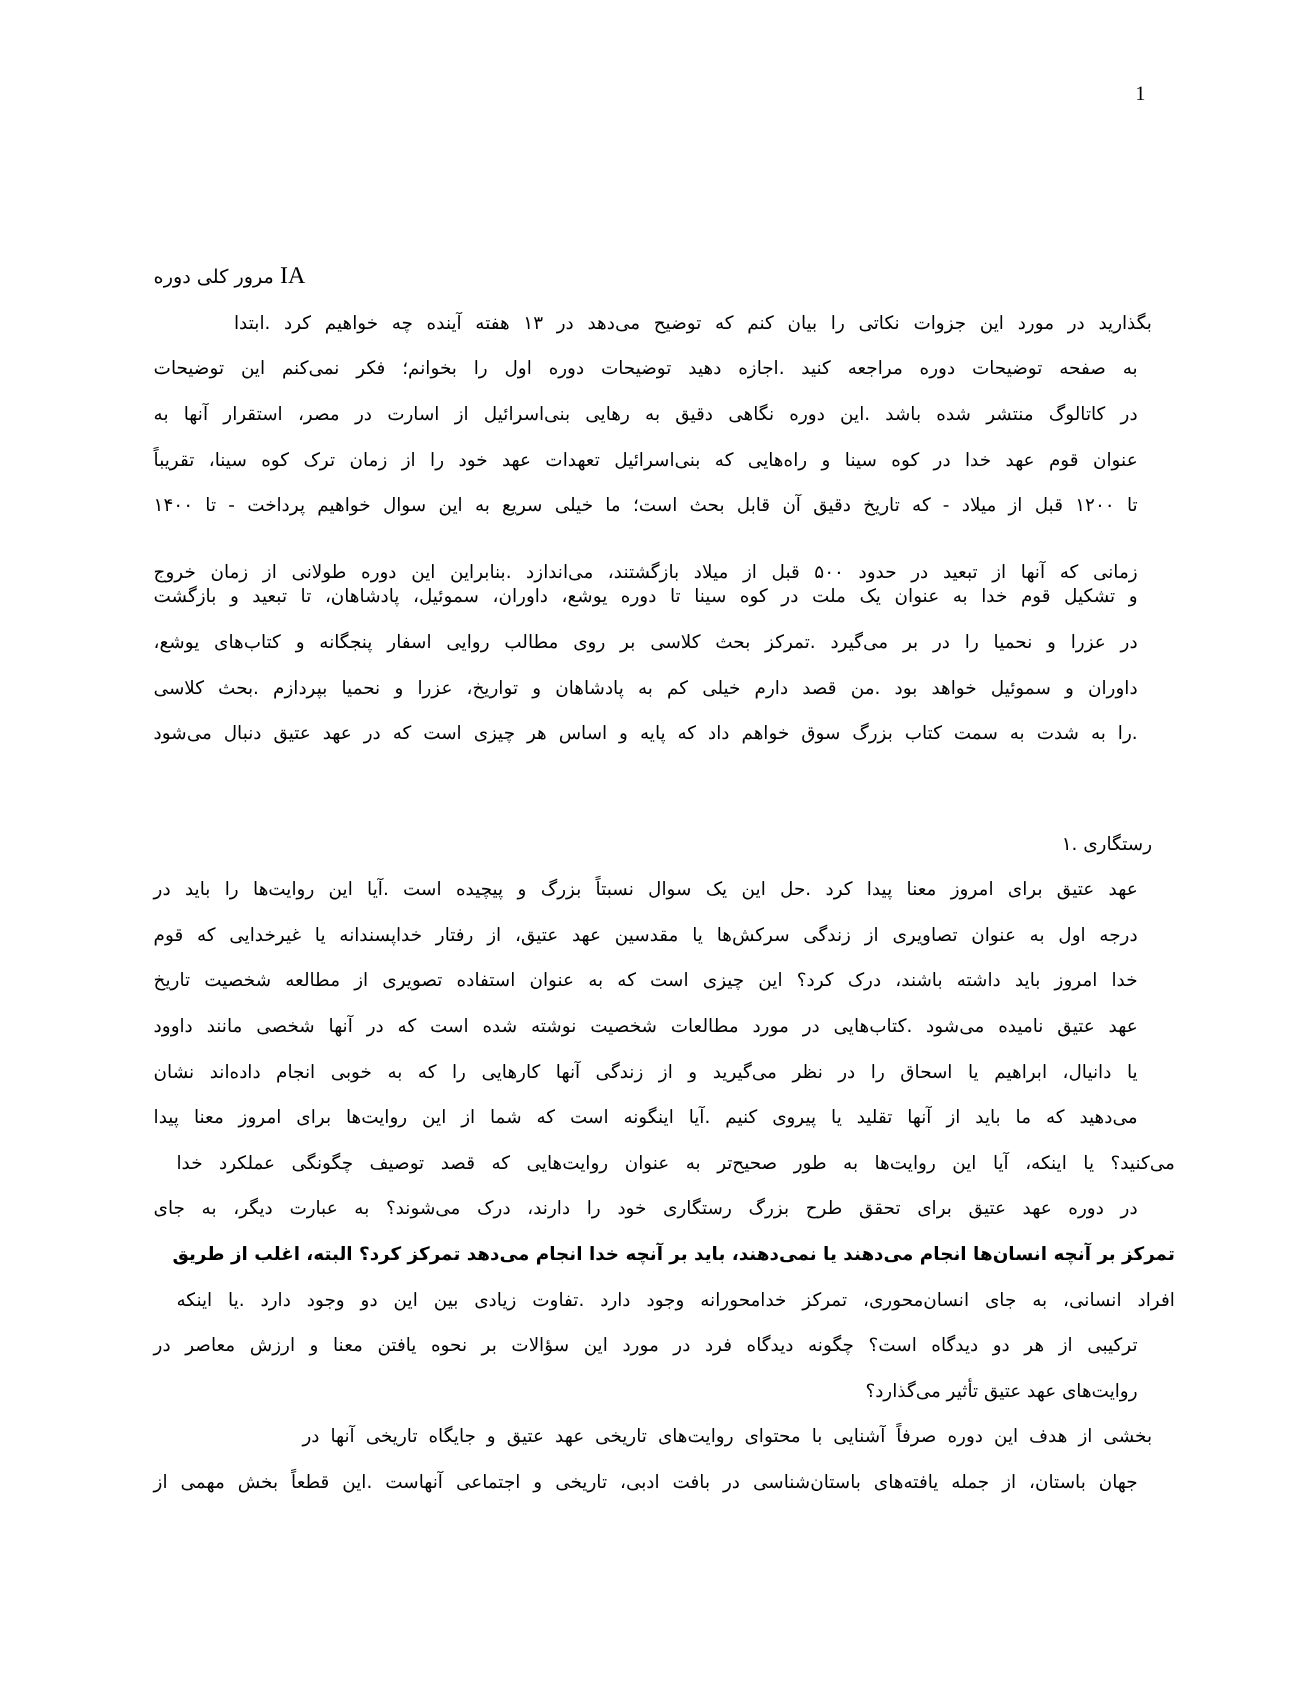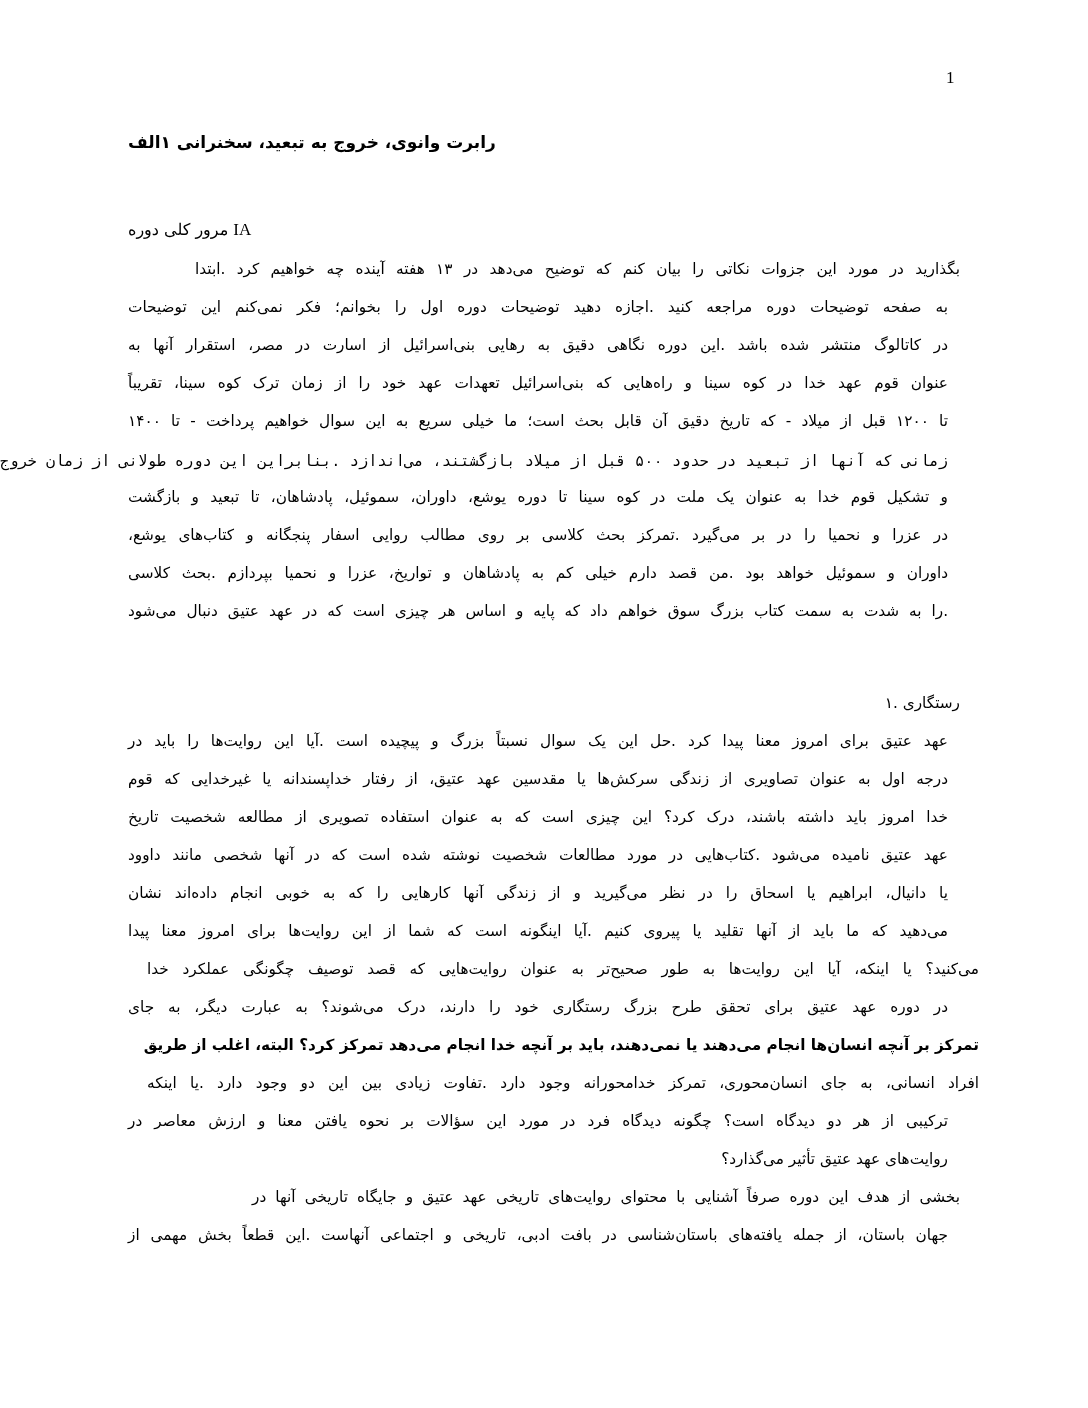--- a/index.html
+++ b/index.html
@@ -48,21 +48,21 @@
       width: 300px;
       direction: rtl;
       text-align: left;
       font-family: "DejaVu Serif", "Liberation Serif", serif;
       font-size: 16px;
       white-space: nowrap;
       line-height: 24px;
     }
     .subheading .latin {
       font-family: "Liberation Serif", serif;
-      font-size: 17px;
+      font-size: 20px;
     }
     .line {
       position: absolute;
       direction: rtl;
       text-align: justify;
       text-align-last: justify;
       font-size: 15.3px;
       line-height: 24px;
       white-space: nowrap;
       overflow: visible;
@@ -81,33 +81,32 @@
     }
     .gap-line span { white-space: nowrap; }
   </style>
 </head>
 <body>
 
 <div class="page">
 
   <div class="page-number">1</div>
 
-  <div class="heading" style="top:130px;">رابرت وانوی، خروج به تبعید، سخنرانی ۱الف</div>
   <div class="subheading" style="top:218px;">
     <span class="latin">IA</span>
     <span>مرور کلی دوره</span>
   </div>
 
   <div>
     <div class="line first" style="top:257px;">بگذارید در مورد این جزوات نکاتی را بیان کنم که توضیح می‌دهد در ۱۳ هفته آینده چه خواهیم کرد .ابتدا</div>
     <div class="line cont" style="top:295px;">به صفحه توضیحات دوره مراجعه کنید .اجازه دهید توضیحات دوره اول را بخوانم؛ فکر نمی‌کنم این توضیحات</div>
     <div class="line cont" style="top:333px;">در کاتالوگ منتشر شده باشد .این دوره نگاهی دقیق به رهایی بنی‌اسرائیل از اسارت در مصر، استقرار آنها به</div>
     <div class="line cont" style="top:371px;">عنوان قوم عهد خدا در کوه سینا و راه‌هایی که بنی‌اسرائیل تعهدات عهد خود را از زمان ترک کوه سینا، تقریباً</div>
     <div class="line cont" style="top:409px;">تا ۱۲۰۰ قبل از میلاد - که تاریخ دقیق آن قابل بحث است؛ ما خیلی سریع به این سوال خواهیم پرداخت - تا ۱۴۰۰</div>
-    <div class="line cont" style="top:450px;font-family:Liberation Mono, monospace;">زمانی که آنها از تبعید در حدود ۵۰۰ قبل از میلاد بازگشتند، می‌اندازد .بنابراین این دوره طولانی از زمان خروج</div>
+    <div class="line cont" style="top:465px;">زمانی که آنها از تبعید در حدود ۵۰۰ قبل از میلاد بازگشتند، می‌اندازد .بنابراین این دوره طولانی از زمان خروج</div>
     <div class="line cont" style="top:485px;">و تشکیل قوم خدا به عنوان یک ملت در کوه سینا تا دوره یوشع، داوران، سموئیل، پادشاهان، تا تبعید و بازگشت</div>
     <div class="line cont" style="top:523px;">در عزرا و نحمیا را در بر می‌گیرد .تمرکز بحث کلاسی بر روی مطالب روایی اسفار پنجگانه و کتاب‌های یوشع،</div>
     <div class="line cont" style="top:561px;">داوران و سموئیل خواهد بود .من قصد دارم خیلی کم به پادشاهان و تواریخ، عزرا و نحمیا بپردازم .بحث کلاسی</div>
     <div class="line cont" style="top:599px;">.را به شدت به سمت کتاب بزرگ سوق خواهم داد که پایه و اساس هر چیزی است که در عهد عتیق دنبال می‌شود</div>
   </div>
 
   <div>
     <div class="line gap-line" style="top:691px;">
       <span>رستگاری .۱</span>
     </div>

